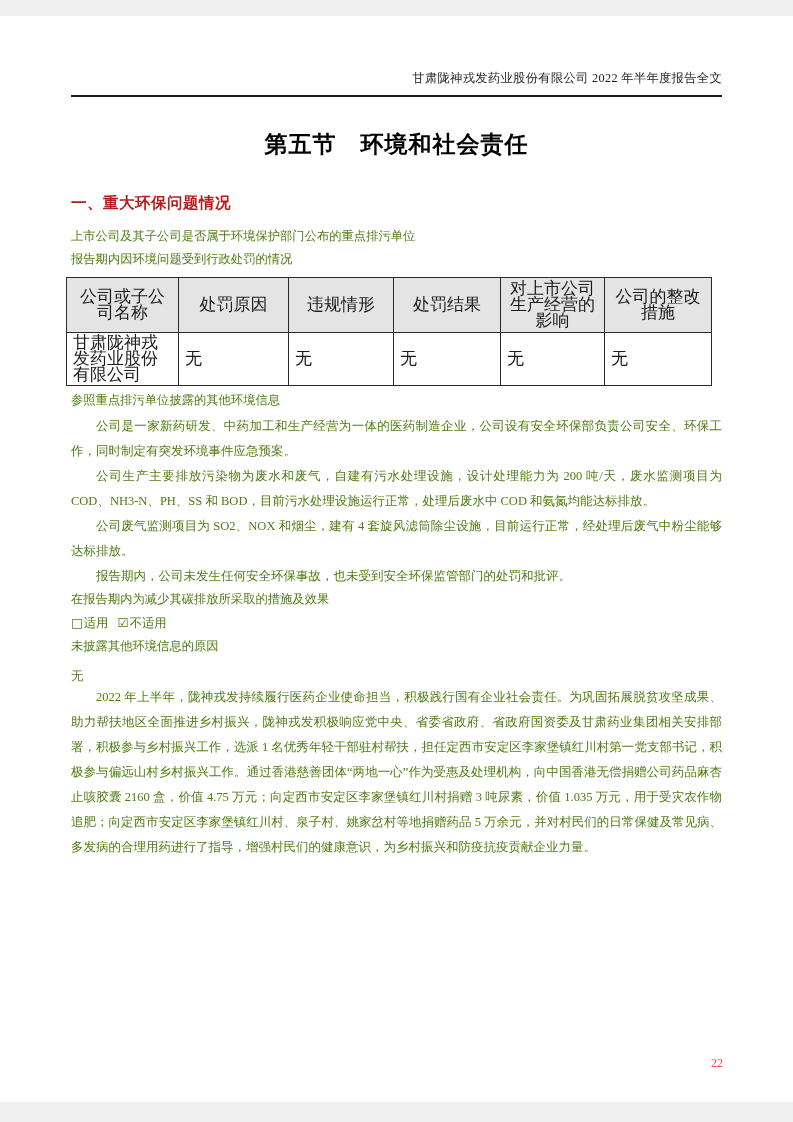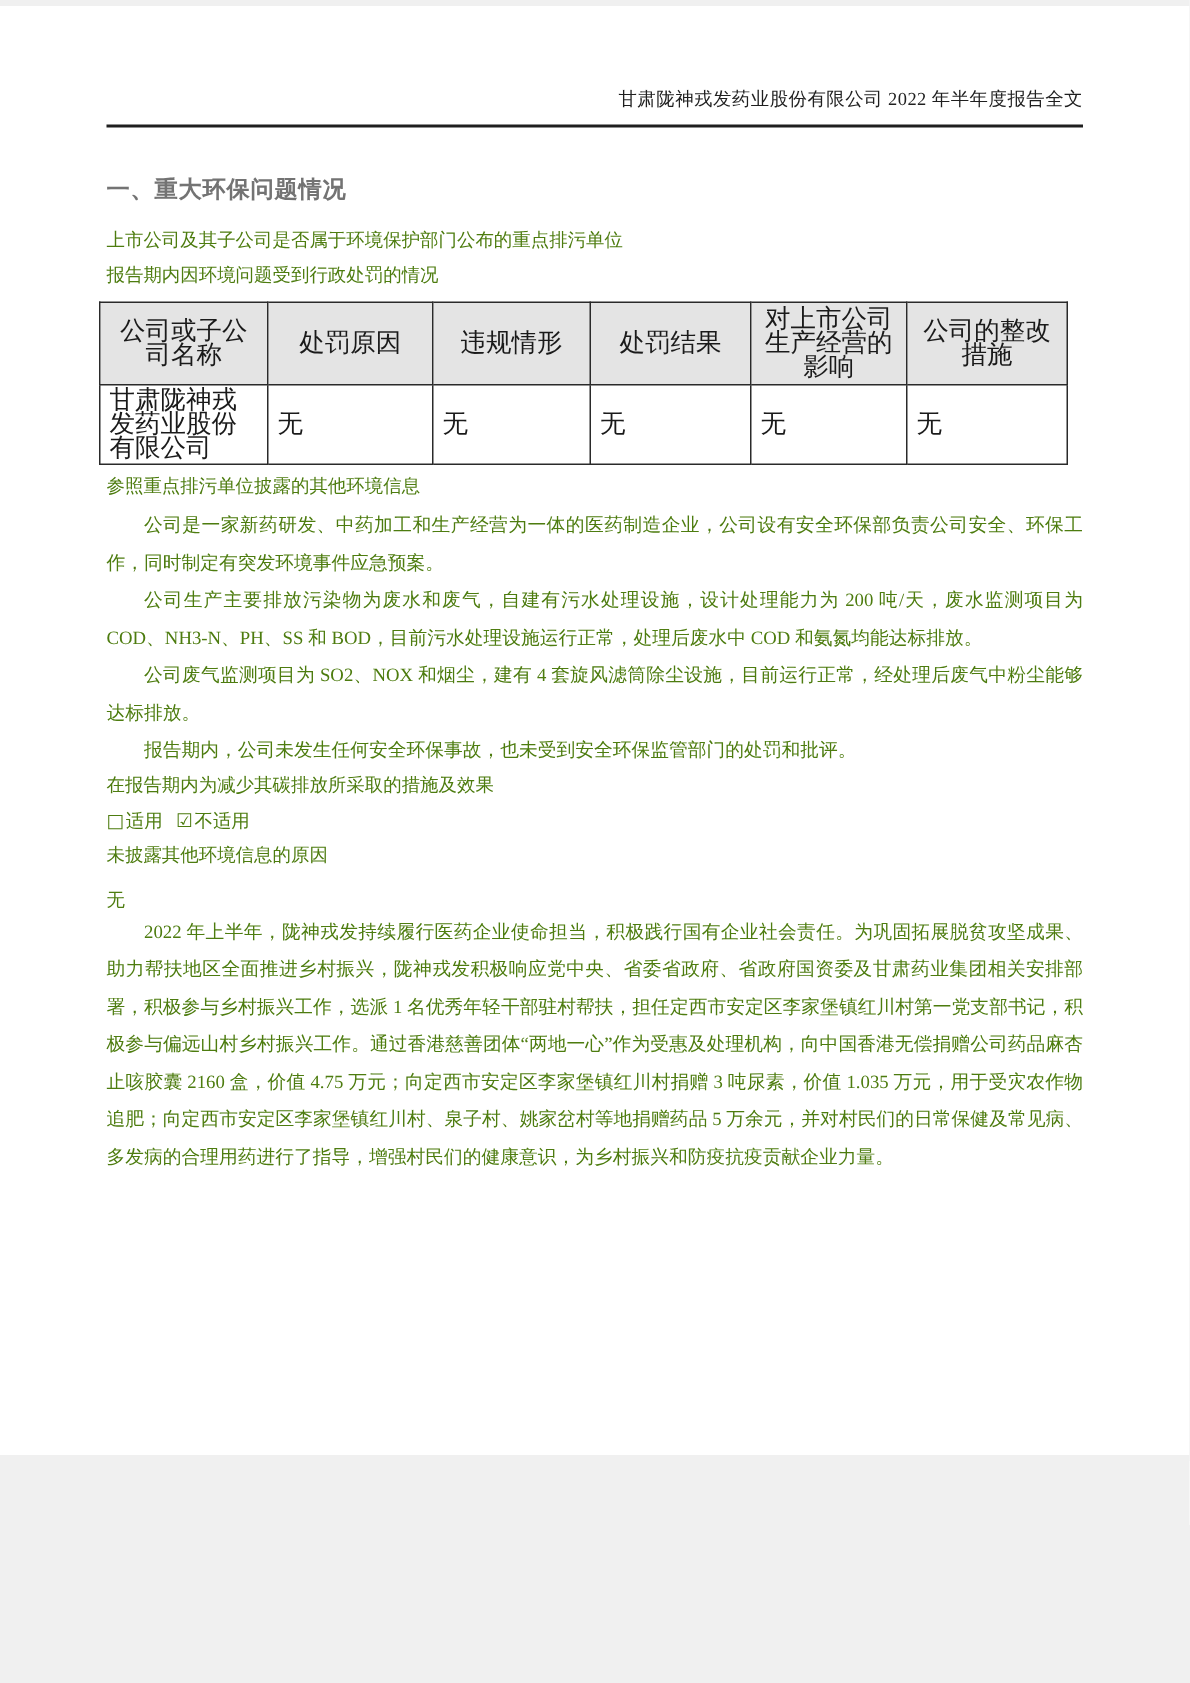--- a/index.html
+++ b/index.html
@@ -1,19 +1,19 @@
 <!DOCTYPE html>
 <html lang="zh"><head>
 <meta charset="utf-8">
 <style>
   html,body { margin:0; padding:0; background:#f0f0f0; }
   .page {
     position:relative;
-    width:793px; height:966px;
-    margin:4px auto;
+    width:793px; height:1086px;
+    margin:16px auto;
     background:#ffffff;
     font-family:"Liberation Serif","DejaVu Serif",serif;
     color:#111111;
     overflow:hidden;
   }
   .margins { padding:0 71px; }
 
   .doc-header {
     padding-top:54px;
     text-align:right;
@@ -38,21 +38,21 @@
     color:#000;
   }
 
   .sec-heading {
     margin:31px 0 0 0;
     font-family:"Liberation Sans","DejaVu Sans",sans-serif;
     font-size:15.5px;
     line-height:21px;
     font-weight:bold;
     letter-spacing:0.5px;
-    color:#737373;
+    color:#b91c1c;
   }
   .sec-heading.social { margin-top:26px; }
 
   .line {
     margin:6px 0 0 0;
     font-size:12.3px;
     line-height:17px;
     color:#4d7c0f;
   }
   .line.first-after-heading { margin-top:15px; }
@@ -102,35 +102,36 @@
     color:#4d7c0f;
   }
   .line.carbon { margin-top:2px; }
   .none-line { margin-top:13px; }
   .social-para { margin-top:19px; }
 
   .page-number {
     position:absolute;
     top:1040px;
     right:70px;
-    font-size:16px;
-    color:#14532d;
+    font-size:12px;
+    color:#ef4444;
   }
 </style>
 </head>
 <body>
 
 <div class="page">
   <div class="margins">
 
     <div class="doc-header">
       <span>甘肃陇神戎发药业股份有限公司 2022 年半年度报告全文</span>
     </div>
     <div class="header-rule"></div>
 
+    <div class="doc-title">第五节　环境和社会责任</div>
 
     <div class="sec-heading">一、重大环保问题情况</div>
 
     <div class="line first-after-heading">上市公司及其子公司是否属于环境保护部门公布的重点排污单位</div>
 
 
     <div class="line">报告期内因环境问题受到行政处罚的情况</div>
 
     <table class="penalty">
       <colgroup>

